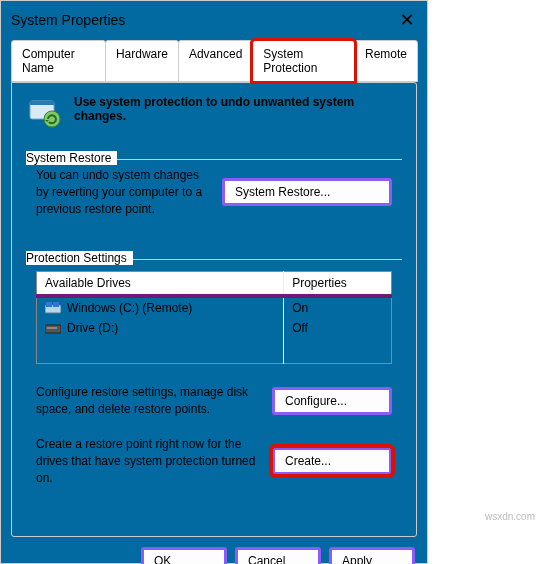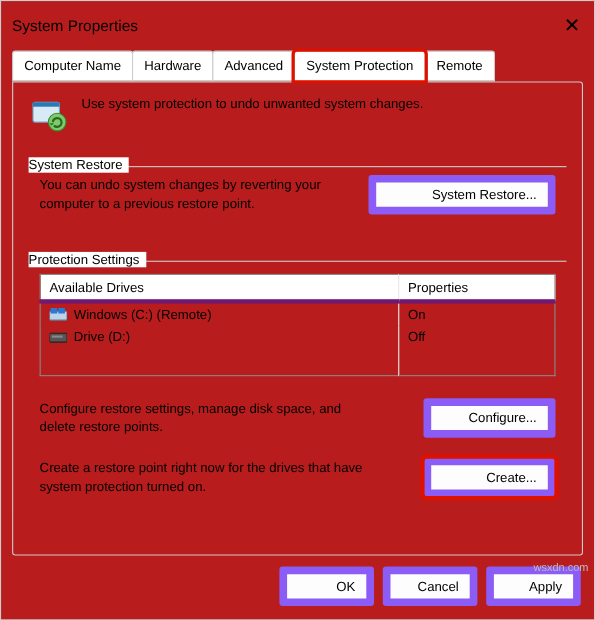--- a/index.html
+++ b/index.html
@@ -1,19 +1,19 @@
 <!DOCTYPE html>
 <html><head>
   <meta charset="utf-8">
   <style>
     * { box-sizing: border-box; font-family: "Segoe UI", Tahoma, sans-serif; font-size: 12px; }
     body { margin: 0; background: #fff; }
     .dialog {
-      width: 541px; height: 564px; border: 1px solid #ccc;
-      display: flex; flex-direction: column; background: #b91c1c;
+      width: 428px; height: 564px; border: 1px solid #ccc;
+      display: flex; flex-direction: column; background: #0369a1;
     }
     .titlebar {
       display: flex; align-items: center; justify-content: space-between;
       padding: 8px 10px 4px 10px; height: 40px;
     }
     .titlebar .title { font-size: 14px; }
     .titlebar .close { font-size: 18px; width: 20px; text-align: center; cursor: default; }
     .tabs {
       display: flex; padding: 0 10px; margin-top: 4px;
       border-bottom: 1px solid transparent;
@@ -22,41 +22,41 @@
       padding: 6px 10px; border: 1px solid #ccc; background: #fff;
       margin-right: -1px; cursor: default; position: relative; top: 1px;
       border-top-left-radius: 3px; border-top-right-radius: 3px;
     }
     .tab.active { border-bottom-color: #fff; z-index: 2; }
     .tab.highlight { outline: 3px solid #dd1100; outline-offset: -1px; }
     .tabpanel {
       border: 1px solid #ccc; margin: 0 10px; padding: 12px 14px 18px 14px;
       flex: 1; border-radius: 3px; border-top-left-radius: 0;
     }
-    .intro { display: flex; align-items: flex-start; gap: 12px; }
+    .intro { display: flex; align-items: flex-start; gap: 12px; font-weight: bold; }
     .intro .icon { width: 36px; height: 36px; flex-shrink: 0; }
     .group {
       margin-top: 20px; padding: 12px 10px 14px 10px; position: relative;
     }
     .group::before {
       content: ""; position: absolute; top: 8px; left: 0; right: 0;
       border-top: 1px solid #ccc;
     }
     .group-label {
       position: absolute; top: 0; left: 0; background: #fff;
       padding: 0 6px 0 0; z-index: 1; text-align: right;
     }
     .row {
       display: flex; align-items: center; justify-content: space-between;
       gap: 14px; margin-top: 4px;
     }
     .row .text { flex: 1; line-height: 1.4; }
     .btn {
-      min-width: 120px; padding: 4px 10px; border: 7px solid #8b5cf6;
-      background: #fdfdfd; border-radius: 3px; text-align: right; cursor: default;
+      min-width: 120px; padding: 4px 10px; border: 3px solid #8b5cf6;
+      background: #fdfdfd; border-radius: 3px; text-align: left; cursor: default;
     }
     .btn.wide { width: 170px; }
     .btn.highlight { outline: 4px solid #dd1100; outline-offset: -1px; }
     .drives-table {
       width: 100%; border: 1px solid #888; border-collapse: collapse; margin-top: 8px;
     }
     .drives-table th {
       text-align: left; font-weight: normal; padding: 4px 8px;
       background: #fff; border-bottom: 4px solid #701a75;
     }

